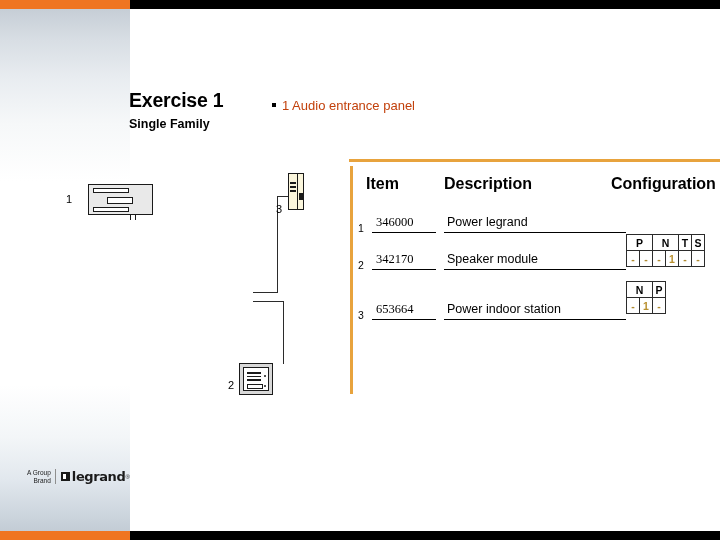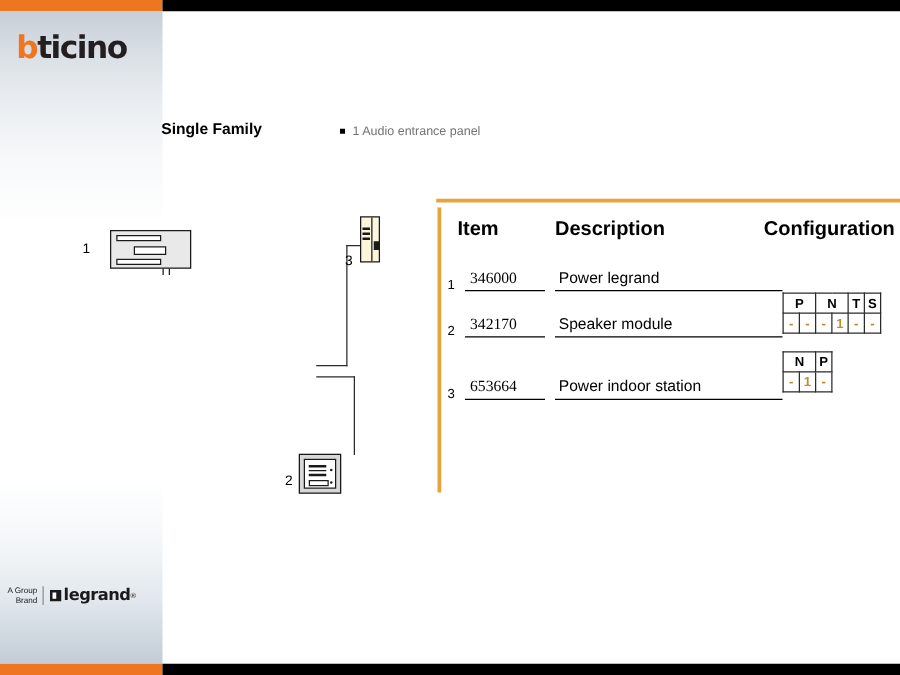--- a/index.html
+++ b/index.html
@@ -32,21 +32,21 @@
     position:absolute;left:13px;top:16px;
     font-size:25px;font-weight:bold;letter-spacing:-1.2px;
     font-family:"DejaVu Sans", sans-serif;
     line-height:1;
     white-space:nowrap;
   }
   #logo .lg-b{color:#ef7521;}
   #logo .lg-rest{color:#231f20;}
 
   #footer-logo{
-    position:absolute;left:6px;top:460px;
+    position:absolute;left:27px;top:460px;
     display:flex;align-items:flex-start;white-space:nowrap;
   }
   #footer-logo .fl-group{
     font-size:6.5px;line-height:7.5px;color:#1a1a1a;text-align:right;
     padding-right:4px;border-right:1px solid #8e8e8e;font-weight:normal;
   }
   #footer-logo .fl-legrand{
     display:flex;align-items:center;padding-left:5px;
   }
   #footer-logo .fl-mark{
@@ -65,21 +65,21 @@
   #title-block{position:absolute;left:129px;top:90px;width:150px;}
   #title-main{
     font-size:19.5px;font-weight:bold;color:#000000;line-height:21px;
     letter-spacing:-0.2px;
   }
   #title-sub{
     font-size:12.5px;font-weight:bold;color:#000000;line-height:15px;margin-top:6px;
   }
   #bullets{position:absolute;left:272px;top:97px;width:300px;}
   .bullet{
-    font-size:10px;color:#737373;line-height:17px;white-space:nowrap;
+    font-size:13px;color:#c2410c;line-height:17px;white-space:nowrap;
     display:flex;align-items:flex-start;
   }
   .bullet .bmark{
     display:inline-block;width:4px;height:4px;background:#000;
     margin:6px 6px 0 0;flex:0 0 auto;
   }
 
   
   #header-rule{position:absolute;left:349px;top:159px;width:371px;height:3px;background:#e8a33d;}
 
@@ -192,36 +192,36 @@
 <body>
 
 <div id="slide">
 
   <div id="topbar" class="bar">
     <div class="bar-orange"></div>
     <div class="bar-black"></div>
   </div>
 
   <div id="sidebar">
-    <div id="logo"><span class="lg-b">b</span><span class="lg-rest">ticino</span></div>
 
     <div id="footer-logo">
       <div class="fl-group">
         <div>A Group</div>
         <div>Brand</div>
       </div>
       <div class="fl-legrand">
         <span class="fl-mark"></span>
         <span class="fl-word">legrand</span>
           <span class="fl-tm">®</span>
       </div>
     </div>
   </div>
 
   <div id="title-block">
+    <div id="title-main">Exercise 1</div>
     <div id="title-sub">Single Family</div>
   </div>
 
   <div id="bullets">
     <div class="bullet">
       <span class="bmark"></span>
       <span>1 Audio entrance panel</span>
     </div>
   </div>
 

